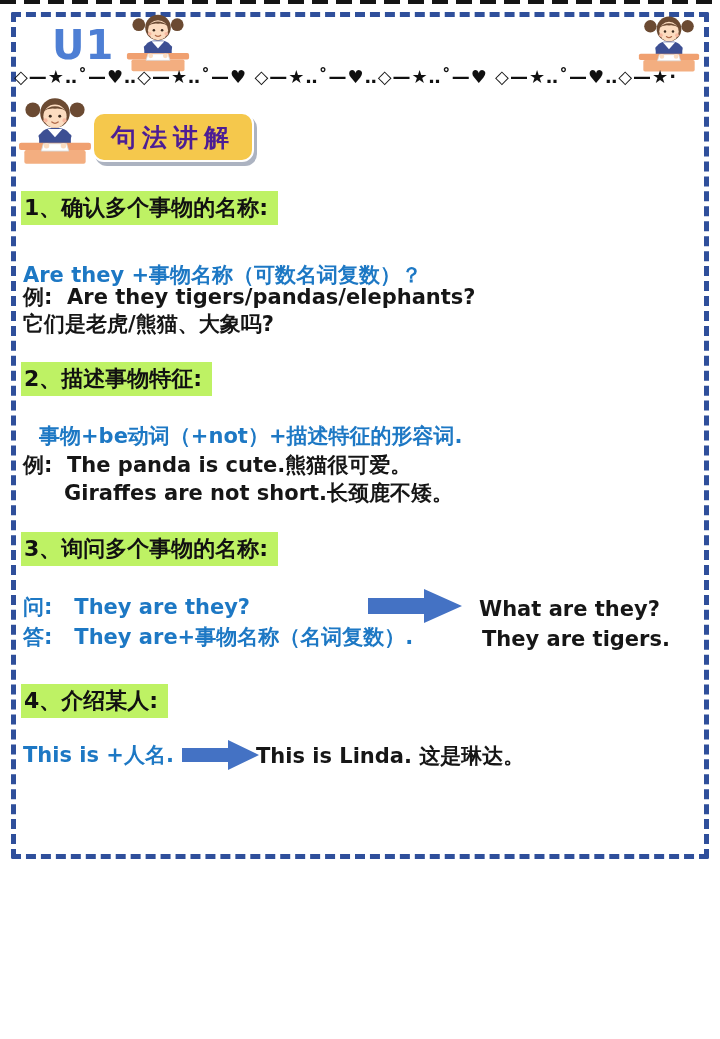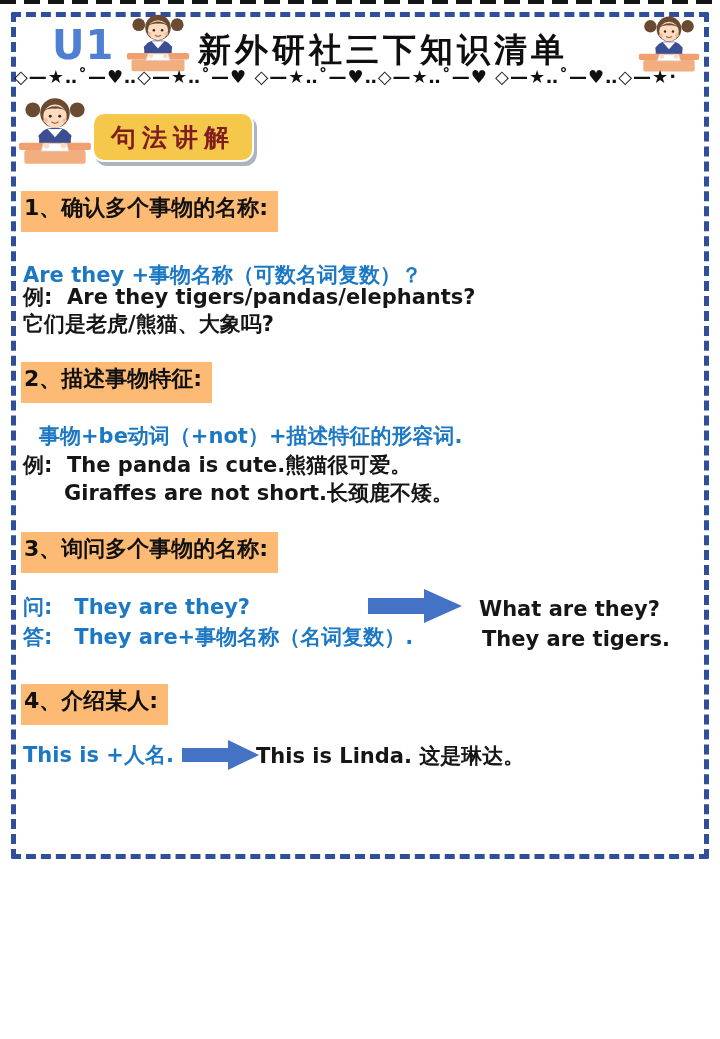--- a/index.html
+++ b/index.html
@@ -26,25 +26,25 @@
   }
   .divider {
     left:14px; top:66px; width:692px; font-size:18px; font-weight:700;
     letter-spacing:1px; white-space:nowrap; overflow:hidden; color:#101010;
   }
   .badge {
     left:92px; top:112px; width:158px; height:46px; background:#F5C84C;
     border:2px solid #ffffff; border-radius:12px;
     box-shadow:3px 4px 0 rgba(104,116,142,0.55);
     font-family:"DejaVu Serif", serif; font-weight:900; font-size:25px;
-    letter-spacing:6px; color:#7f1d1d; display:flex; align-items:center; justify-content:center;
+    letter-spacing:6px; color:#4c1d95; display:flex; align-items:center; justify-content:center;
   }
   .hl {
-    position:absolute; background:#fdba74; font-size:22px; font-weight:700;
-    color:#111111; padding:3px 10px 10px 3px; white-space:pre; line-height:1.25;
+    position:absolute; background:#bef264; font-size:22px; font-weight:700;
+    color:#111111; padding:3px 10px 3px 3px; white-space:pre; line-height:1.25;
   }
   .s1-h { left:21px; top:191px; }
   .s2-h { left:21px; top:362px; }
   .s3-h { left:21px; top:532px; }
   .s4-h { left:21px; top:684px; }
   .blue {
     position:absolute; color:#1D78C4; font-weight:700; font-size:21px;
     white-space:pre; line-height:1.3;
   }
   .black {
@@ -95,21 +95,20 @@
 </svg>
 
 <div class="page">
   <div class="top-dashes"></div>
   <div class="pborder"></div>
 
   <div class="abs u1">U1</div>
   <svg class="abs girl-1">
       <use href="#girl"></use>
     </svg>
-  <div class="abs title">新外研社三下知识清单</div>
   <svg class="abs girl-2">
       <use href="#girl"></use>
     </svg>
   <div class="abs divider">◇—★‥˚—♥‥◇—★‥˚—♥ ◇—★‥˚—♥‥◇—★‥˚—♥ ◇—★‥˚—♥‥◇—★·</div>
 
   <svg class="abs girl-3">
       <use href="#girl"></use>
     </svg>
   <div class="abs badge">句法讲解</div>
 

